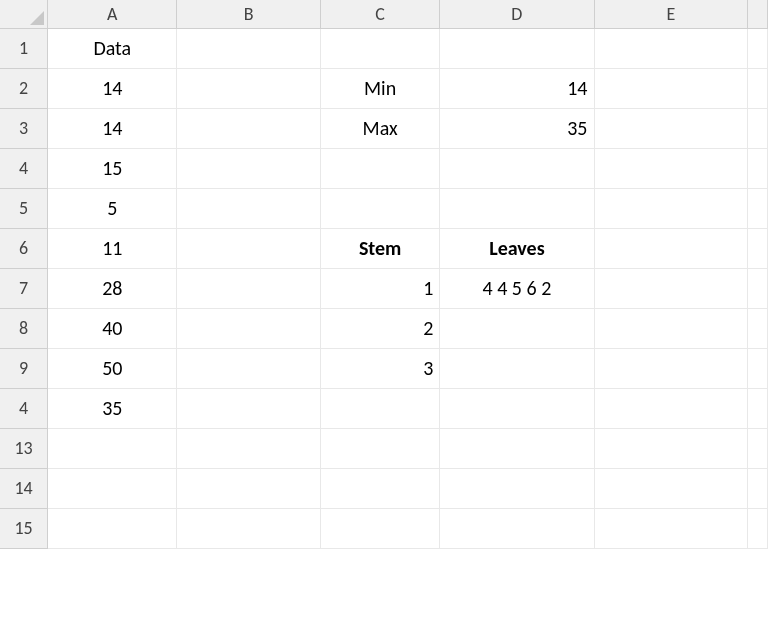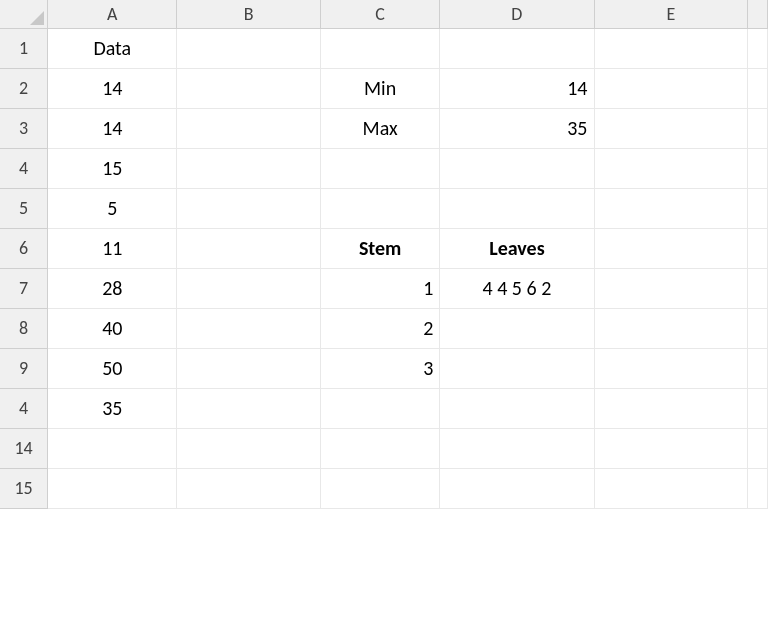--- a/index.html
+++ b/index.html
@@ -173,20 +173,29 @@
       <tr>
         <th class="rowhead">4</th>
         <td class="cell colA ac">35</td>
         <td class="cell colB"></td>
         <td class="cell colC"></td>
         <td class="cell colD"></td>
         <td class="cell colE"></td>
         <td class="cell colF"></td>
       </tr>
       <tr>
+        <th class="rowhead">13</th>
+        <td class="cell colA"></td>
+        <td class="cell colB"></td>
+        <td class="cell colC"></td>
+        <td class="cell colD"></td>
+        <td class="cell colE"></td>
+        <td class="cell colF"></td>
+      </tr>
+      <tr>
         <th class="rowhead">14</th>
         <td class="cell colA"></td>
         <td class="cell colB"></td>
         <td class="cell colC"></td>
         <td class="cell colD"></td>
         <td class="cell colE"></td>
         <td class="cell colF"></td>
       </tr>
       <tr>
         <th class="rowhead">15</th>

